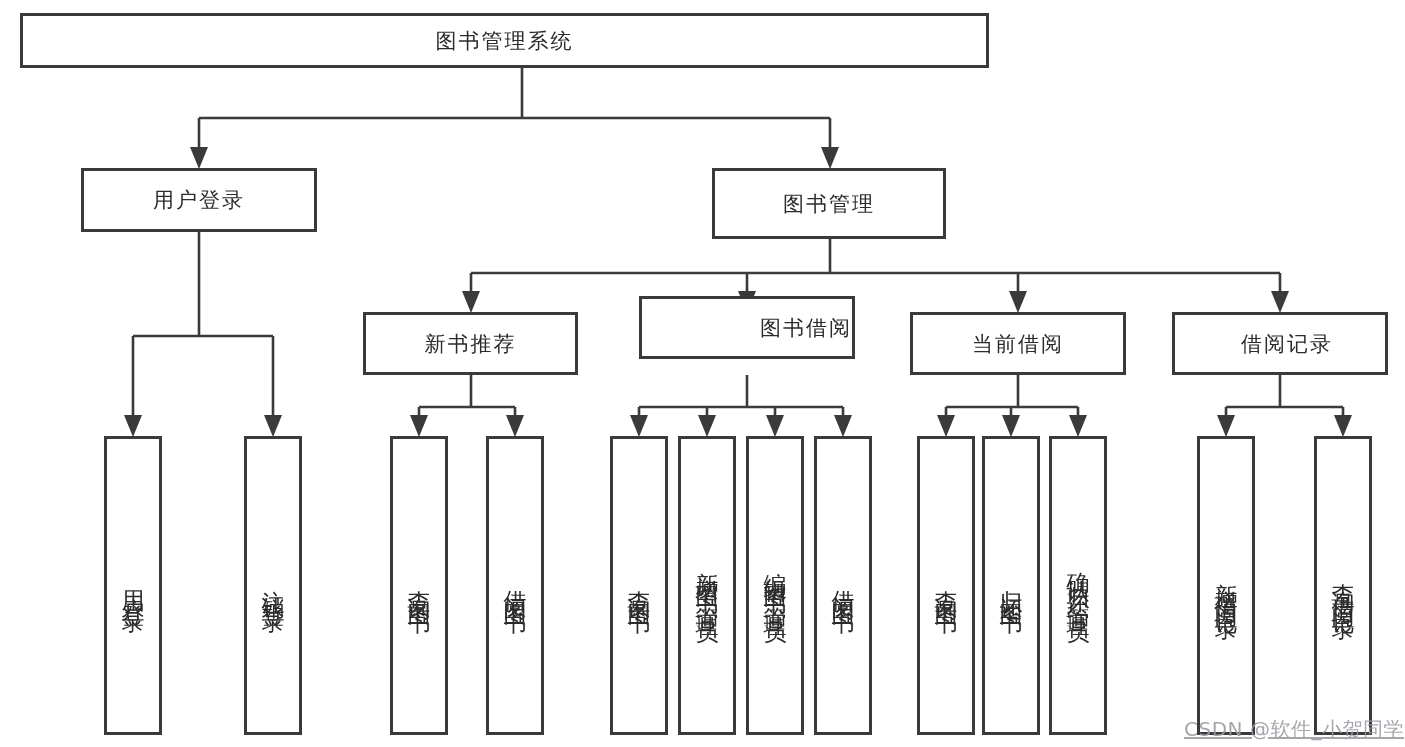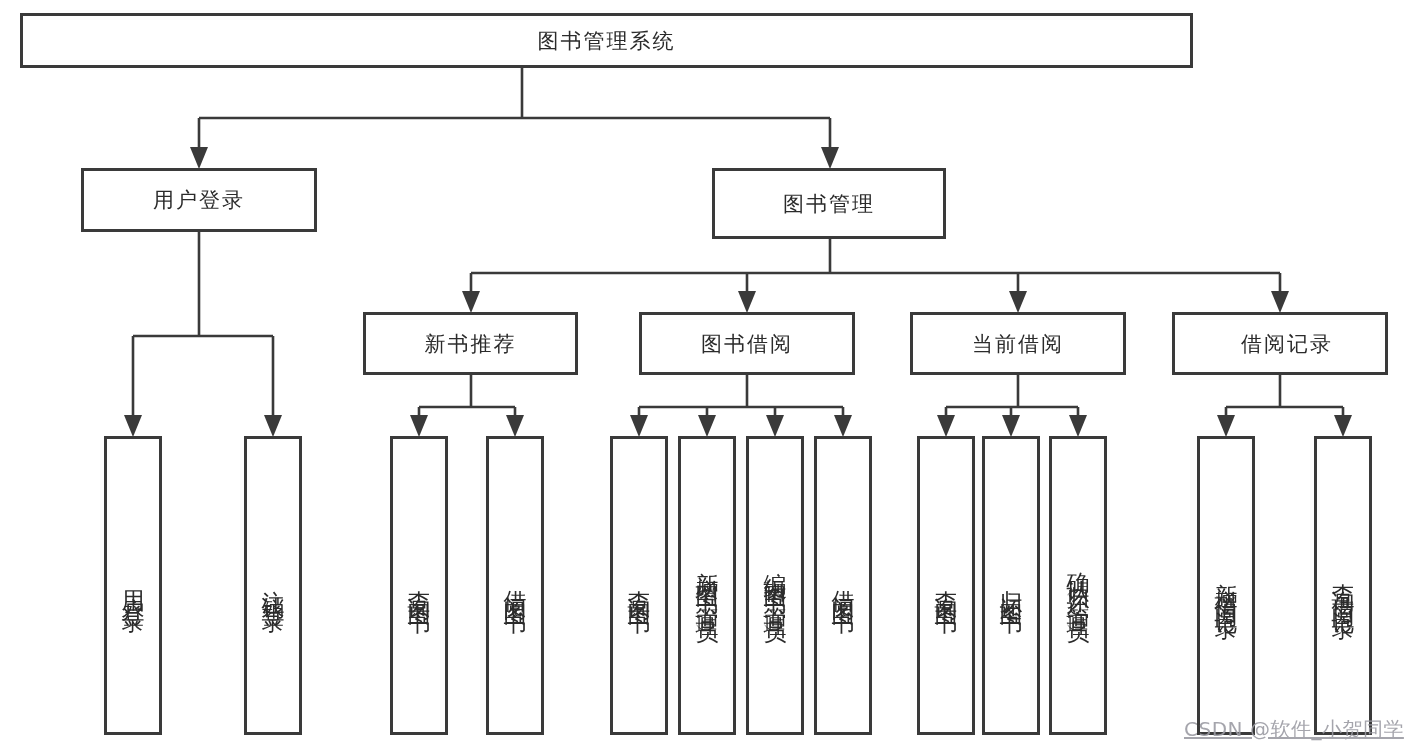--- a/index.html
+++ b/index.html
@@ -99,35 +99,35 @@
       <polygon points="766,415 784,415 775,437"></polygon>
       <polygon points="834,415 852,415 843,437"></polygon>
       <polygon points="937,415 955,415 946,437"></polygon>
       <polygon points="1002,415 1020,415 1011,437"></polygon>
       <polygon points="1069,415 1087,415 1078,437"></polygon>
       <polygon points="1217,415 1235,415 1226,437"></polygon>
       <polygon points="1334,415 1352,415 1343,437"></polygon>
     </g>
   </svg>
 
-  <div class="node hbox" style="left:20px; top:13px; width:1173px; height:55px;">
+  <div class="node hbox" style="left:20px; top:13px; width:969px; height:55px;">
     <span>图书管理系统</span>
   </div>
 
   <div class="node hbox" style="left:81px; top:168px; width:236px; height:64px;">
     <span>用户登录</span>
   </div>
   <div class="node hbox" style="left:712px; top:168px; width:234px; height:71px;">
     <span>图书管理</span>
   </div>
 
   <div class="node hbox" style="left:363px; top:312px; width:215px; height:63px;">
     <span>新书推荐</span>
   </div>
-  <div class="node hbox" style="left:639px; top:312px; width:216px; height:63px;">
+  <div class="node hbox" style="left:639px; top:296px; width:216px; height:63px;justify-content:flex-end;">
     <span>图书借阅</span>
   </div>
   <div class="node hbox" style="left:910px; top:312px; width:216px; height:63px;">
     <span>当前借阅</span>
   </div>
   <div class="node hbox" style="left:1172px; top:312px; width:216px; height:63px;padding-left:14px;">
     <span>借阅记录</span>
   </div>
 
   <div class="node vbox" style="left:104px; top:436px;">

